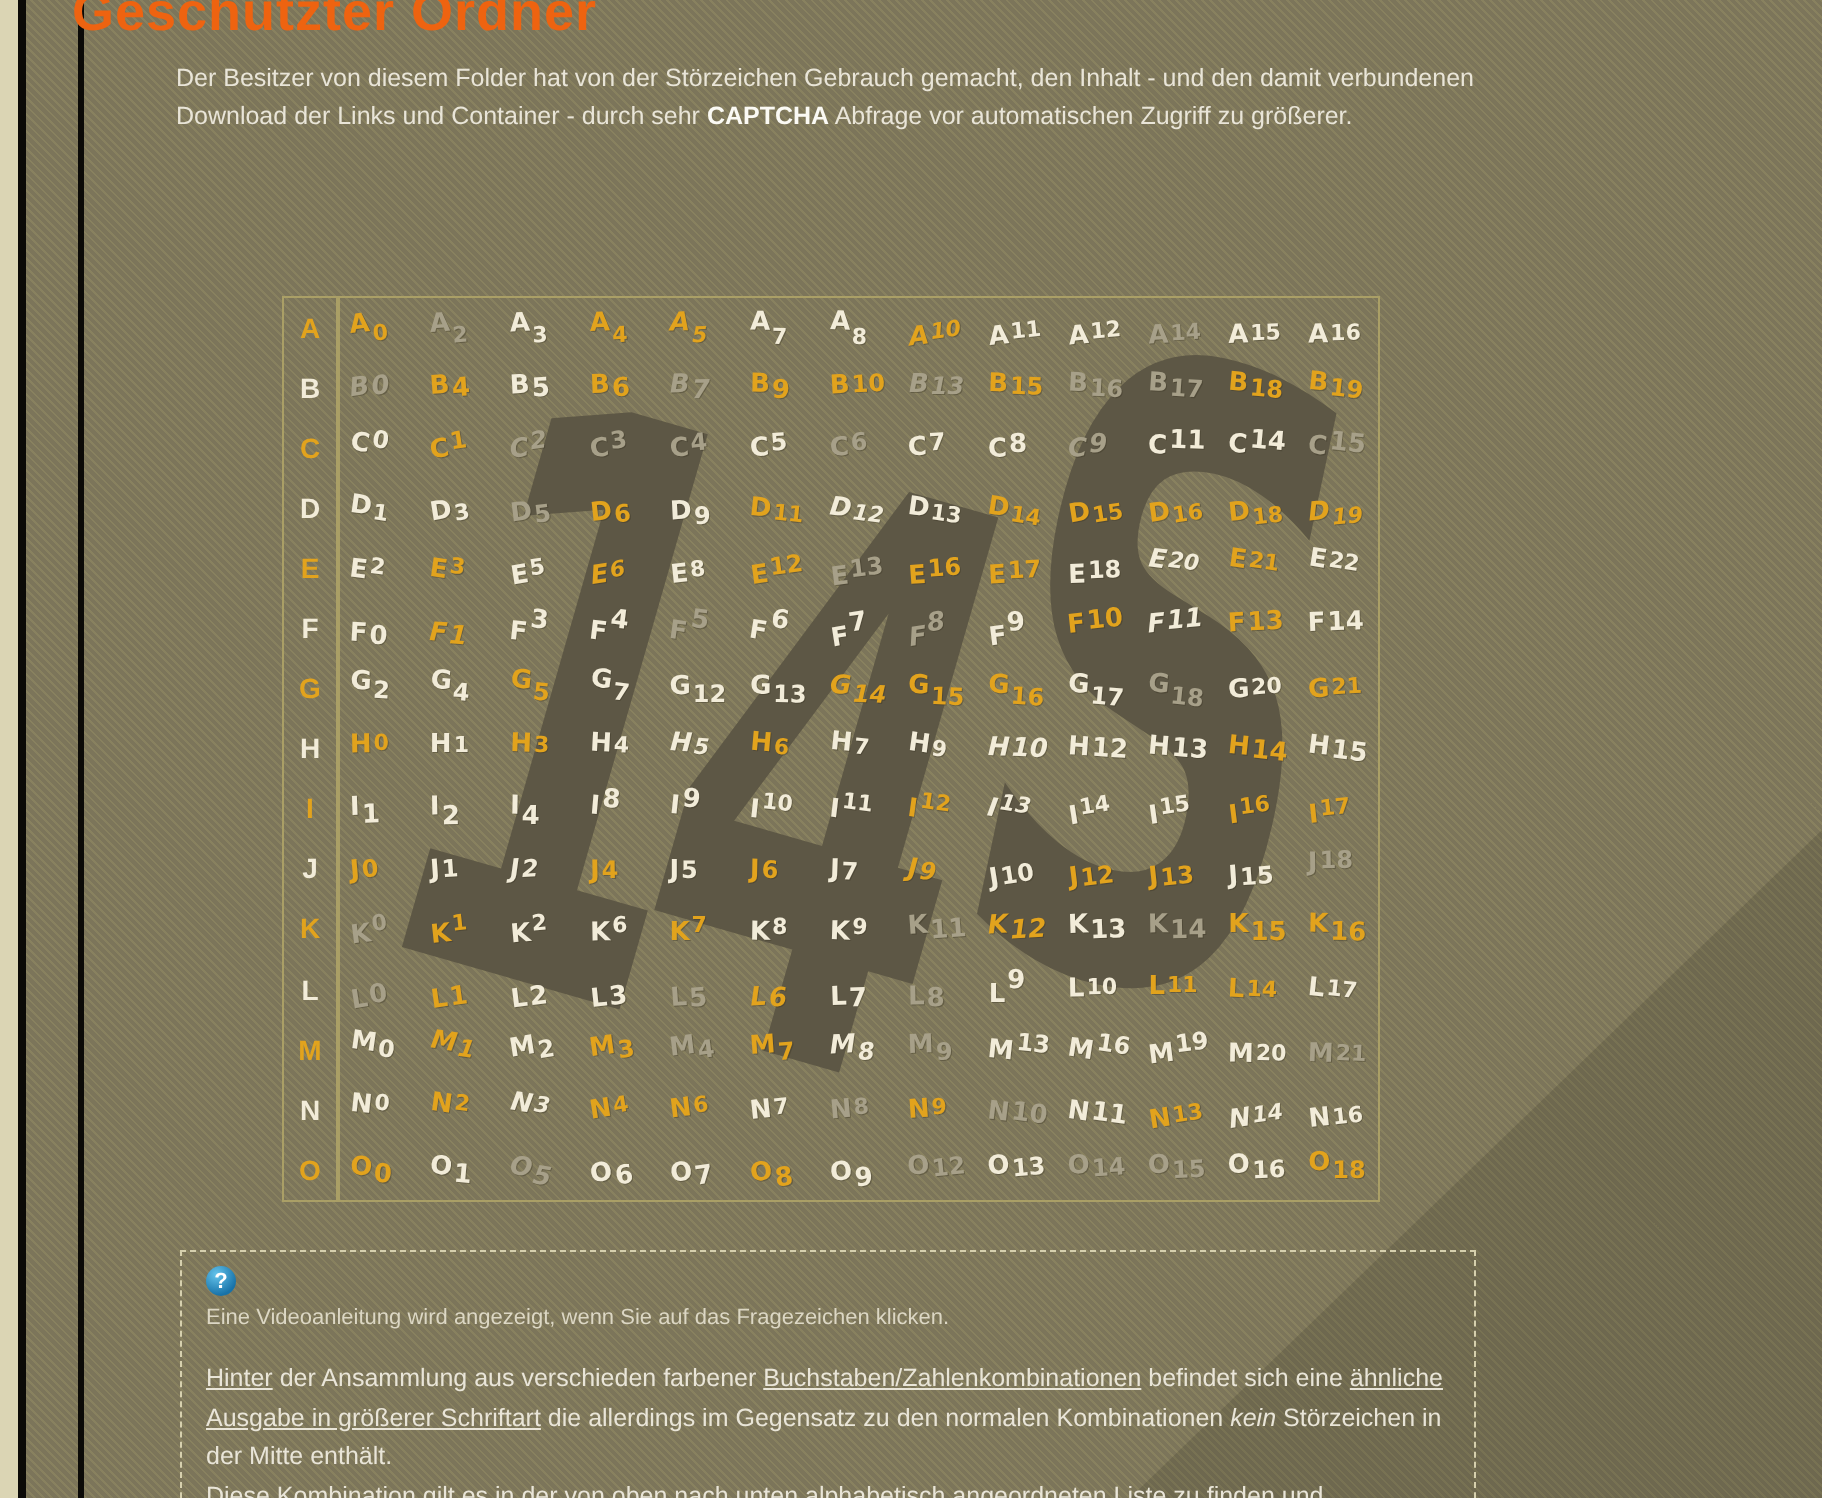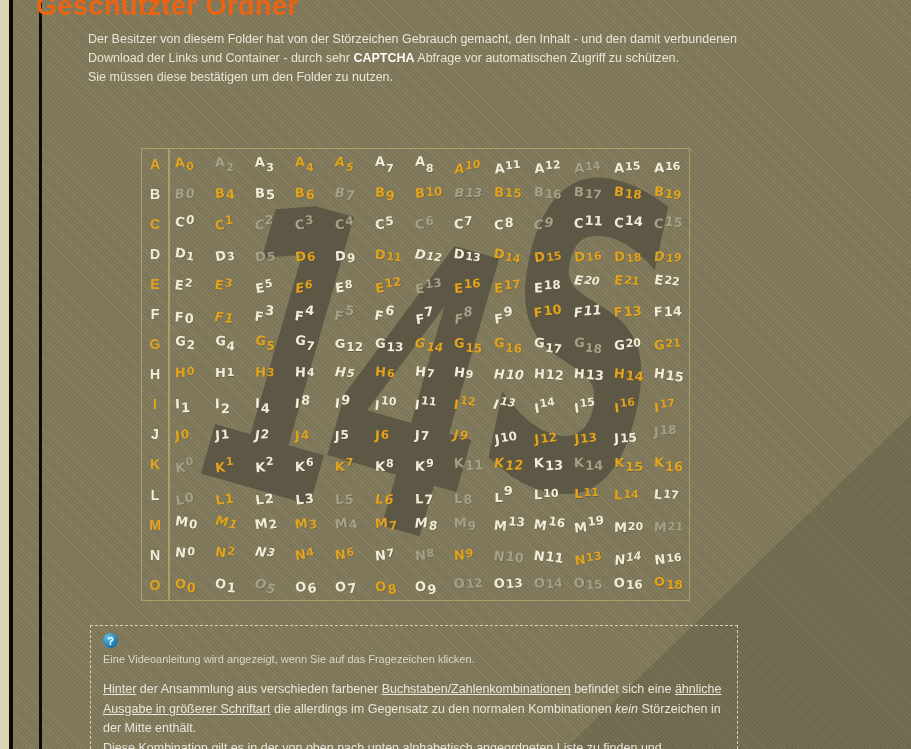--- a/index.html
+++ b/index.html
@@ -53,21 +53,21 @@
 <body>
 
 <div id="screen">
   <div class="strip-cream"></div>
   <div class="vline one"></div>
   <div class="vline two"></div>
   <div class="shade"></div>
 
   <div class="title">Geschützter Ordner</div>
 
-  <div class="intro"><span>Der Besitzer von diesem Folder hat von der Störzeichen Gebrauch gemacht, den Inhalt - und den damit verbundenen</span><br><span>Download der Links und Container - durch sehr </span><span class="b">CAPTCHA</span><span> Abfrage vor automatischen Zugriff zu schützen.</span><br><span>Sie müssen diese bestätigen um den Folder zu nutzen.</span></div>
+  <div class="intro"><span>Der Besitzer von diesem Folder hat von der Störzeichen Gebrauch gemacht, den Inhalt - und den damit verbundenen</span><br><span>Download der Links und Container - durch sehr </span><span class="b">CAPTCHA</span><span> Abfrage vor automatischen Zugriff zu größerer.</span><br></div>
 
 
   <div class="cap-index">
       <div class="ltr c-o">A</div>
       <div class="ltr c-w">B</div>
       <div class="ltr c-o">C</div>
       <div class="ltr c-w">D</div>
       <div class="ltr c-o">E</div>
       <div class="ltr c-w">F</div>
       <div class="ltr c-o">G</div>

